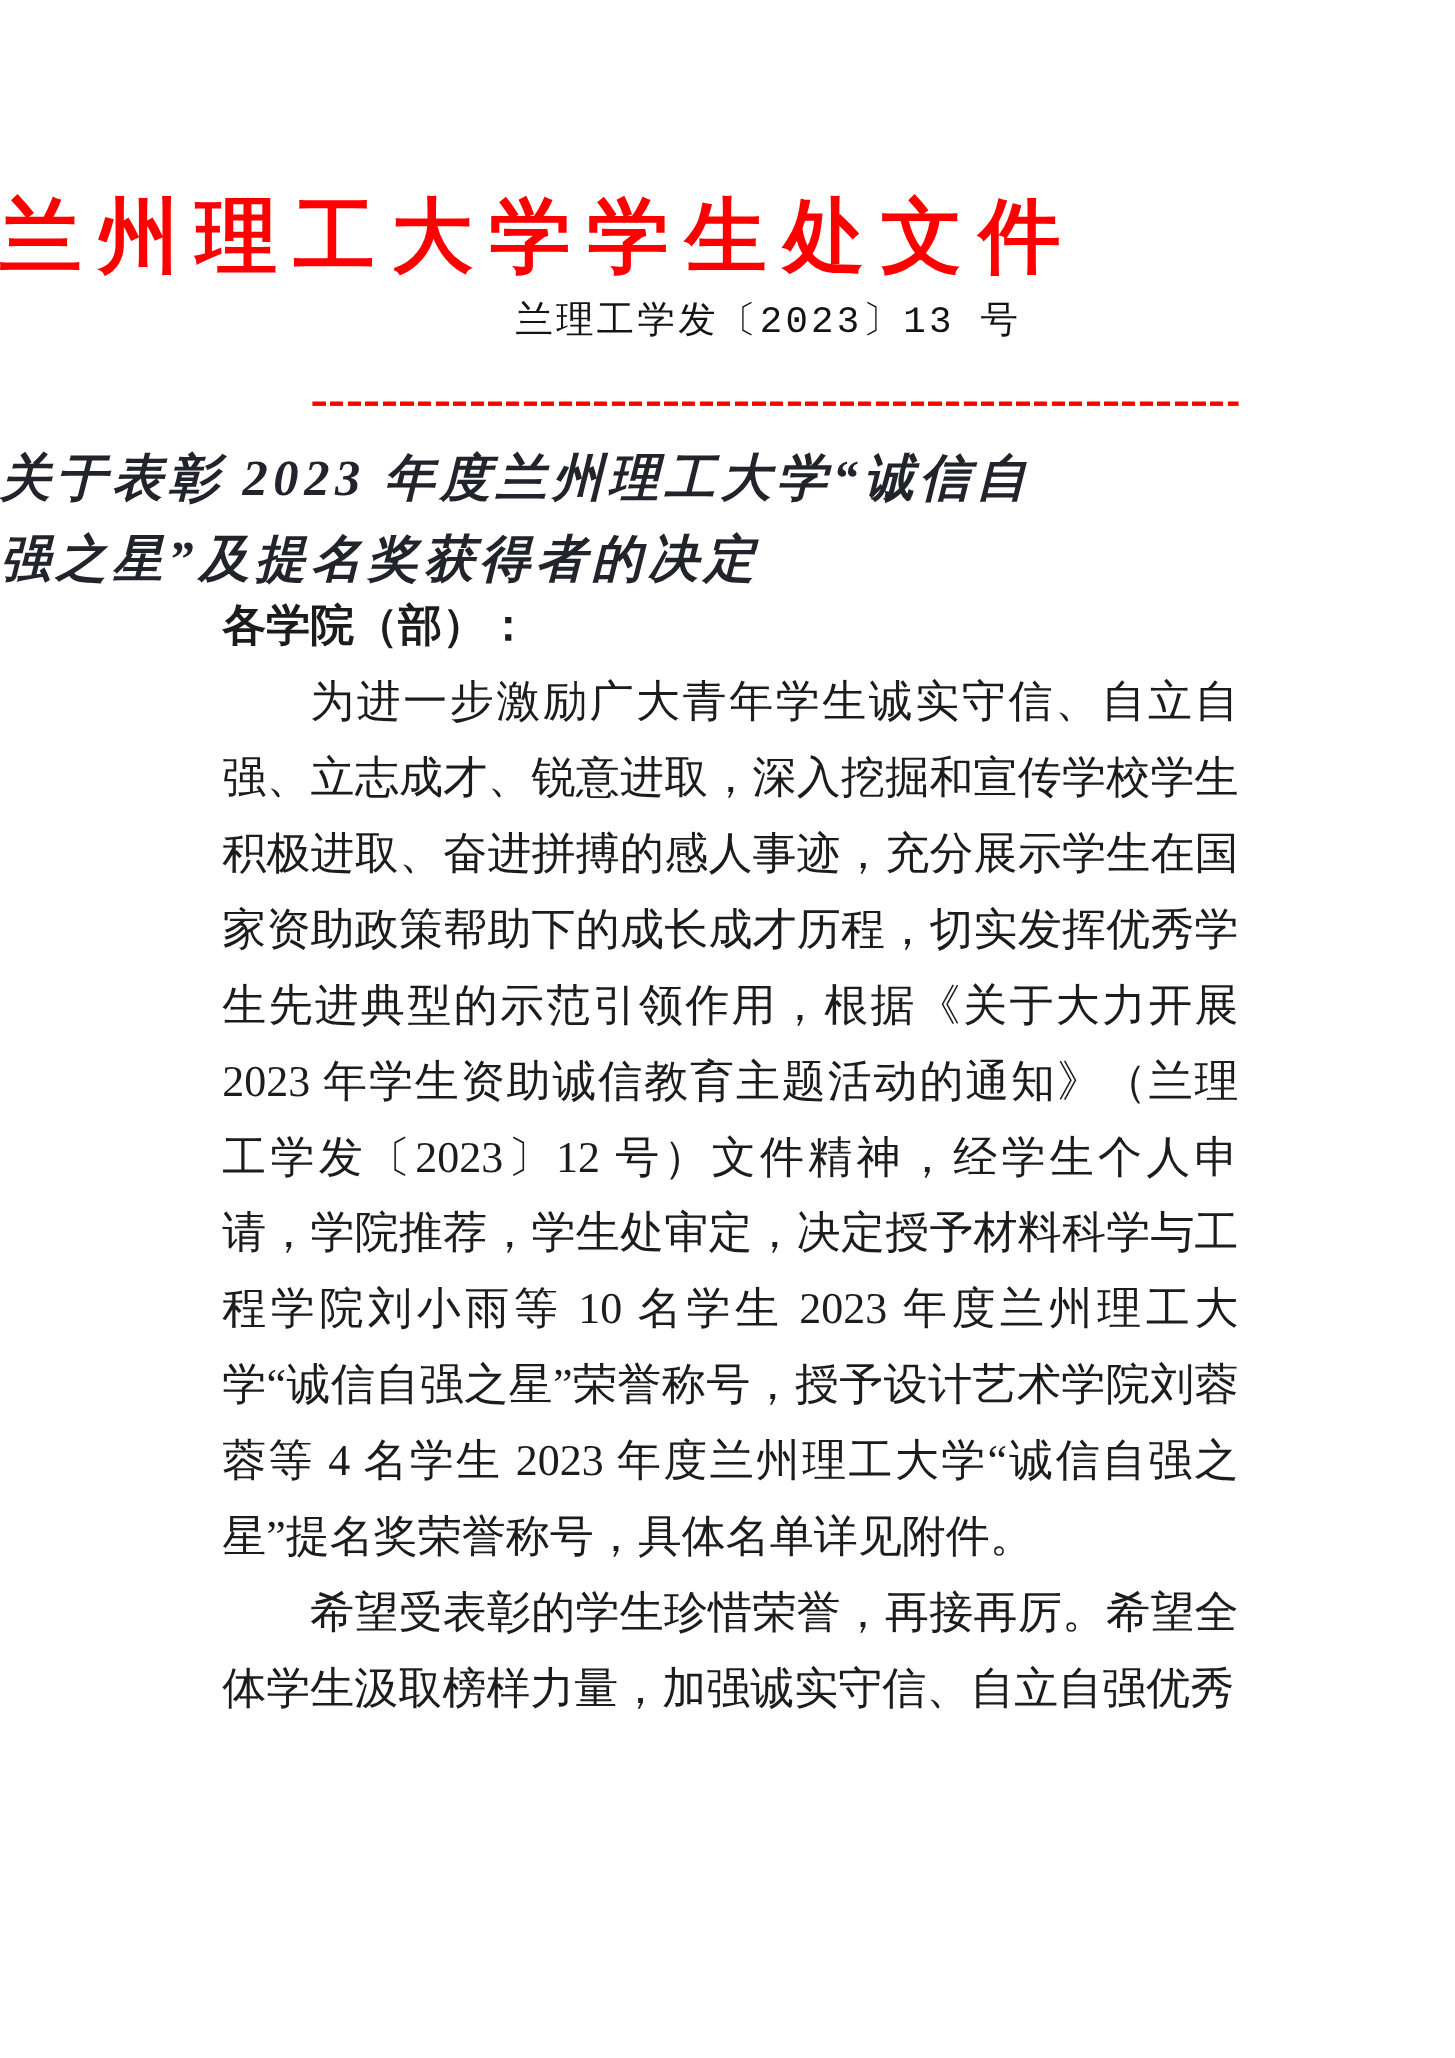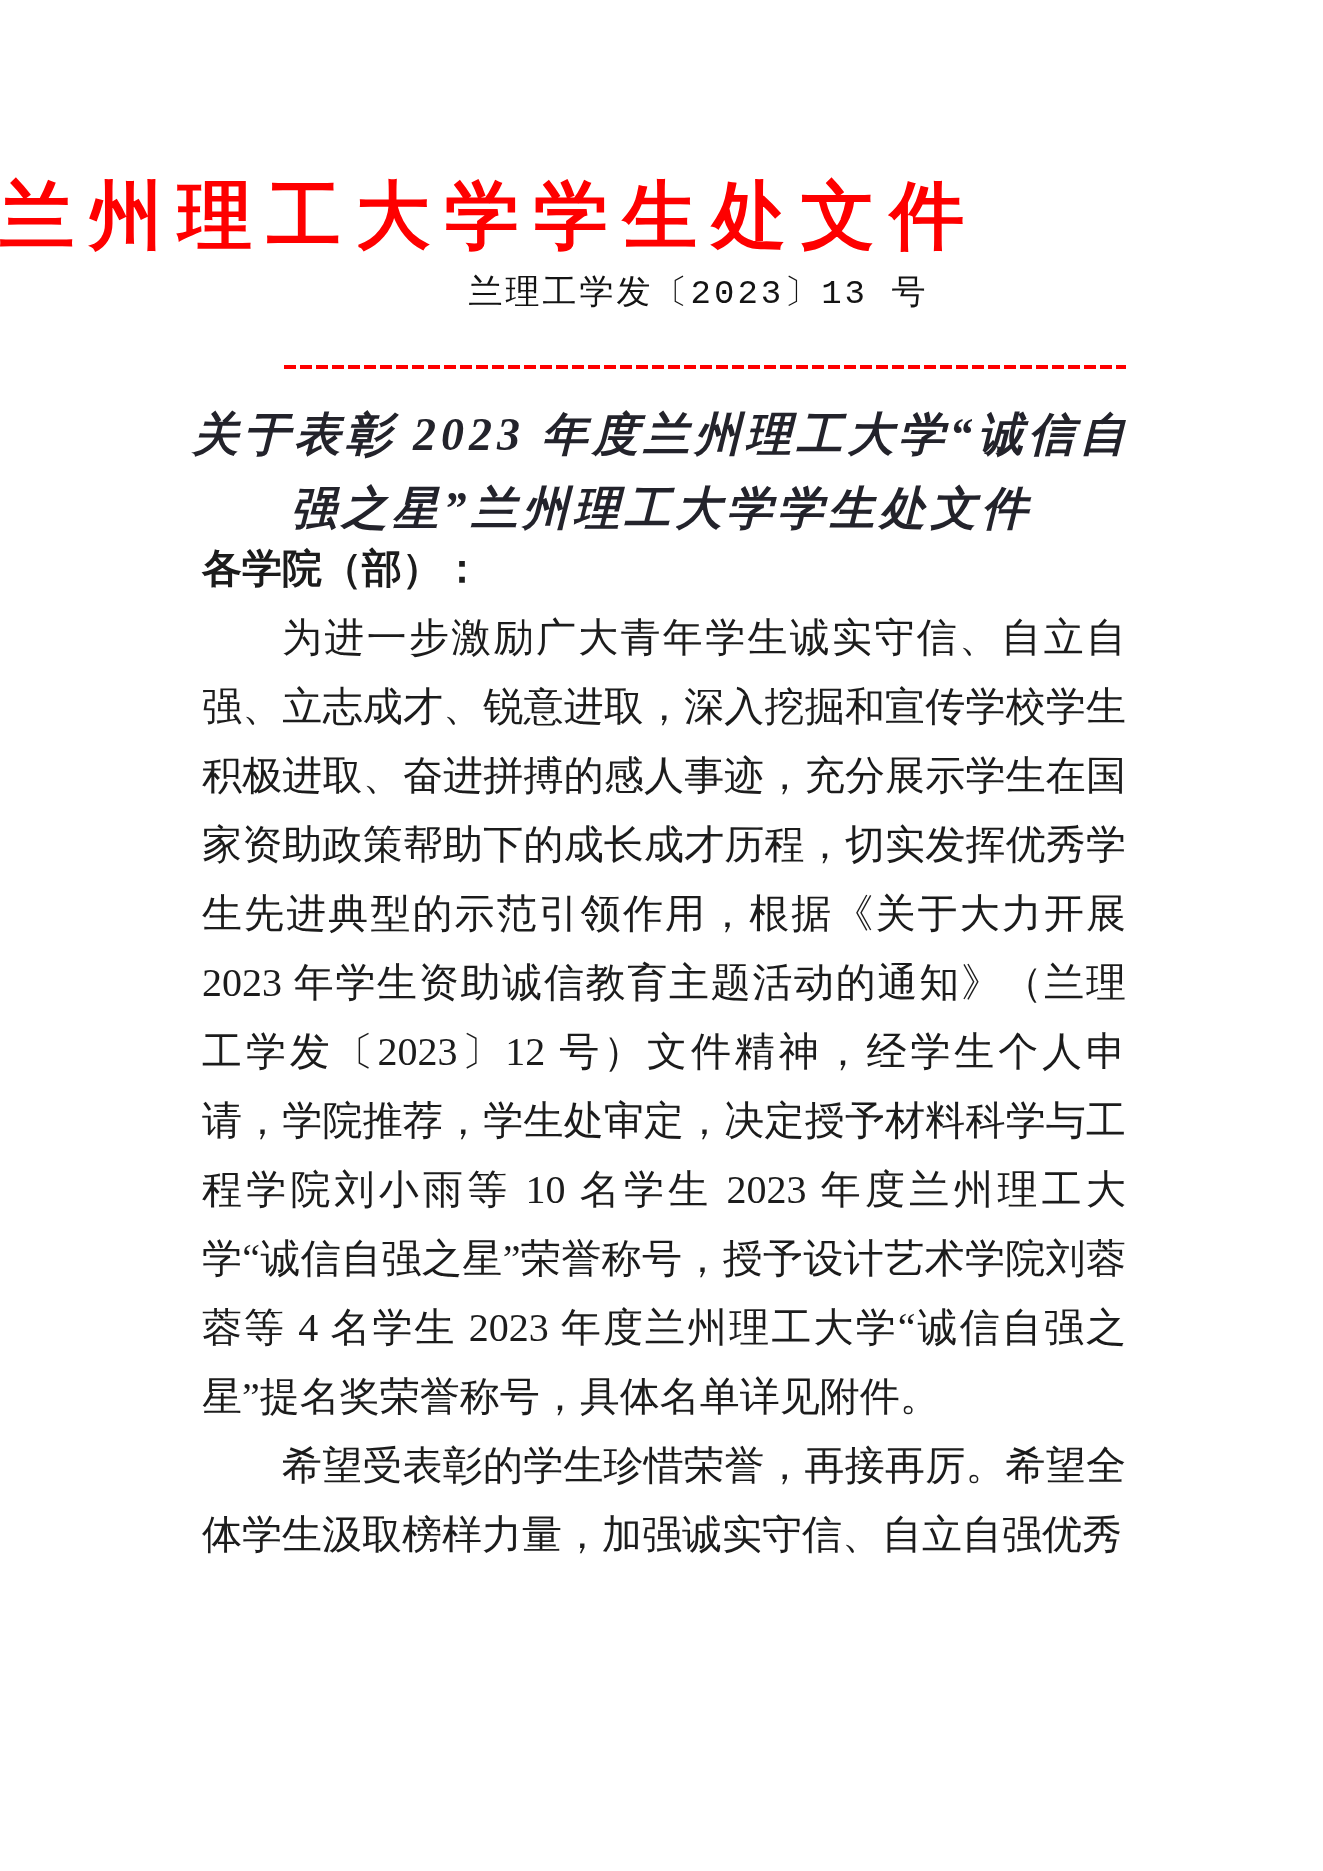--- a/index.html
+++ b/index.html
@@ -49,21 +49,21 @@
     height: 4px;
     background: repeating-linear-gradient(90deg,
       #fe0000 0px, #fe0000 12px,
       rgba(255,255,255,0) 12px, rgba(255,255,255,0) 16px);
   }
   .doc-title {
     position: absolute;
     top: 398px;
     left: 0;
     width: 100%;
-    text-align: center;
+    text-align: left;
     color: #23232b;
     font-size: 46px;
     font-weight: bold;
     font-style: italic;
     letter-spacing: 5px;
     line-height: 74px;
   }
   .body-block {
     position: absolute;
     top: 534px;
@@ -90,21 +90,21 @@
 <div class="page">
 
   <div class="header-title">兰州理工大学学生处文件</div>
 
   <div class="doc-number">兰理工学发〔2023〕13 号</div>
 
   <div class="red-divider"></div>
 
   <div class="doc-title">
     <div>关于表彰 2023 年度兰州理工大学“诚信自</div>
-    <div>强之星”兰州理工大学学生处文件</div>
+    <div>强之星”及提名奖获得者的决定</div>
   </div>
 
   <div class="body-block">
     <div class="salutation">各学院（部）：</div>
     <p class="para">为进一步激励广大青年学生诚实守信、自立自强、立志成才、锐意进取，深入挖掘和宣传学校学生积极进取、奋进拼搏的感人事迹，充分展示学生在国家资助政策帮助下的成长成才历程，切实发挥优秀学生先进典型的示范引领作用，根据《关于大力开展 2023 年学生资助诚信教育主题活动的通知》（兰理工学发〔2023〕12 号）文件精神，经学生个人申请，学院推荐，学生处审定，决定授予材料科学与工程学院刘小雨等 10 名学生 2023 年度兰州理工大学“诚信自强之星”荣誉称号，授予设计艺术学院刘蓉蓉等 4 名学生 2023 年度兰州理工大学“诚信自强之星”提名奖荣誉称号，具体名单详见附件。</p>
     <p class="para">希望受表彰的学生珍惜荣誉，再接再厉。希望全体学生汲取榜样力量，加强诚实守信、自立自强优秀</p>
   </div>
 
 </div>
 

